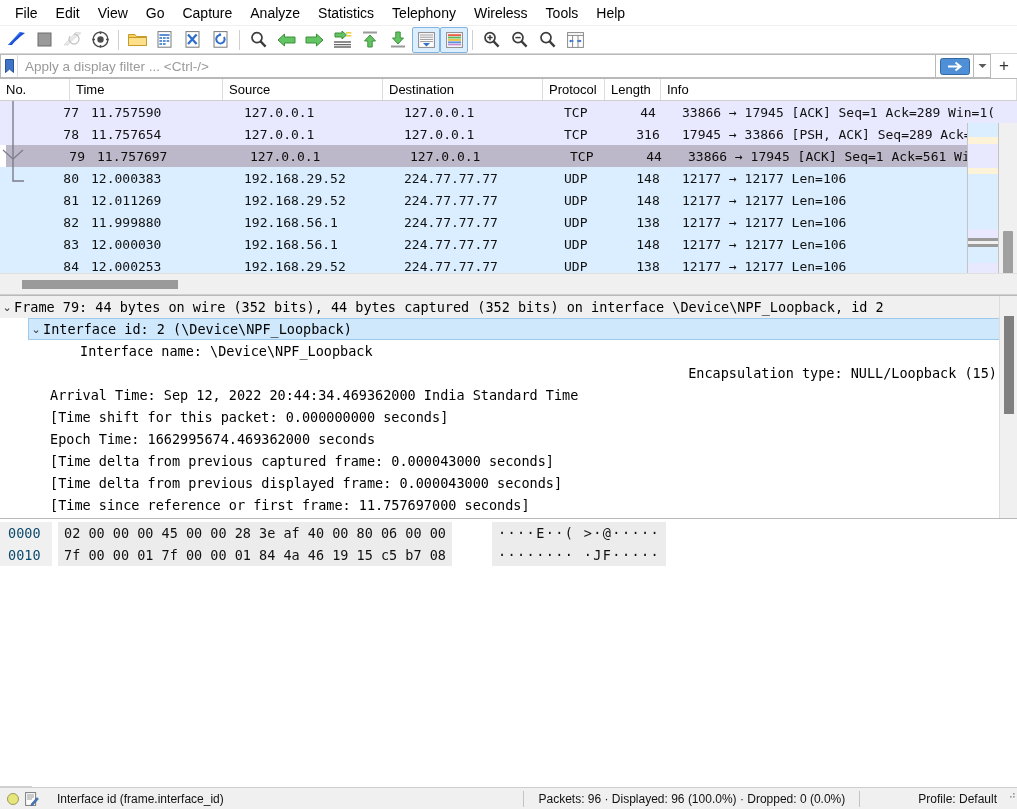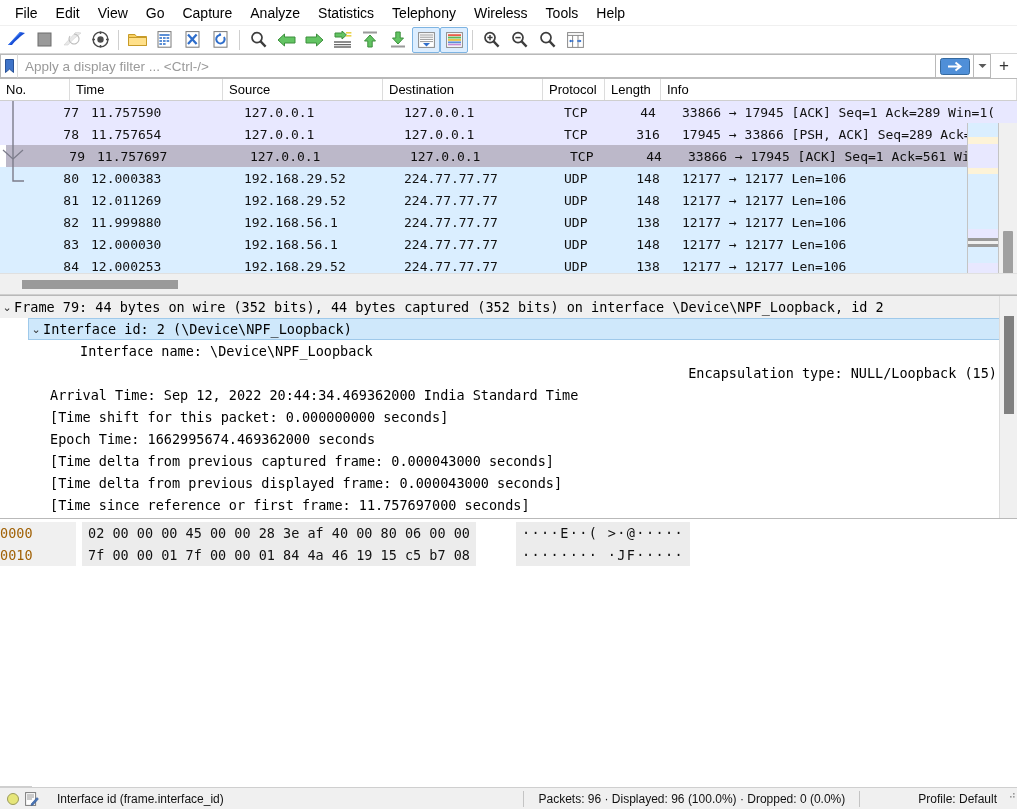--- a/index.html
+++ b/index.html
@@ -231,21 +231,21 @@
   .hex-wrap {
     flex: 1;
     background: #ffffff;
     position: relative;
     overflow: hidden;
     font-family: "DejaVu Sans Mono", monospace;
     font-size: 13.5px;
     padding-top: 3px;
   }
   .hrow { height: 22px; display: flex; align-items: center; white-space: nowrap; }
-  .h-off  { width: 76px; color: #a16207; background: #f0f0f0; height: 22px; display:flex; align-items:center; }
+  .h-off  { width: 52px; color: #0c4a6e; padding-left: 8px; background: #f0f0f0; height: 22px; display:flex; align-items:center; }
   .h-bytes { background: #ececec; padding: 0 6px; height: 22px; display:flex; align-items:center; color:#111; margin-left: 6px; }
   .h-ascii { background: #ececec; padding: 0 6px; height: 22px; display:flex; align-items:center; color:#111; margin-left: 40px; letter-spacing: 1.4px; }
 
   
   .statusbar {
     height: 22px; min-height: 22px;
     display: flex; align-items: center;
     background: #f0f0f0;
     border-top: 1px solid #cfcfcf;
     font-size: 12px; color: #111;

